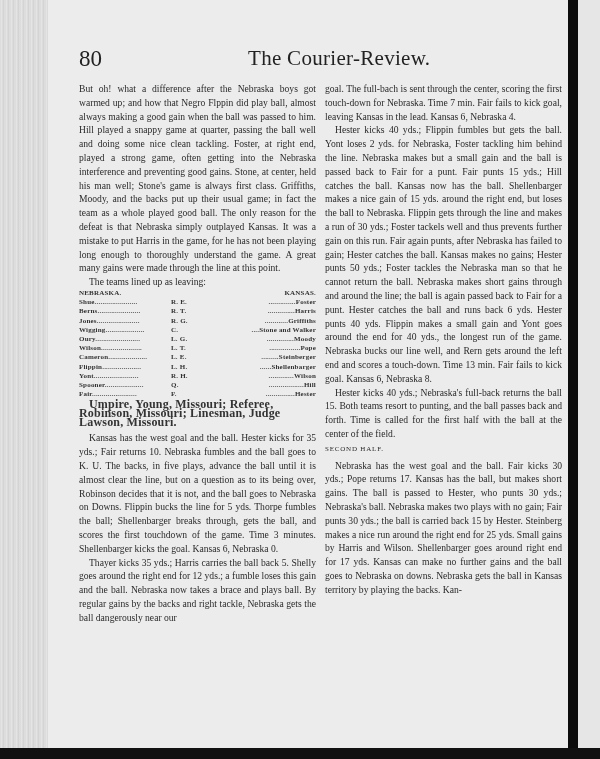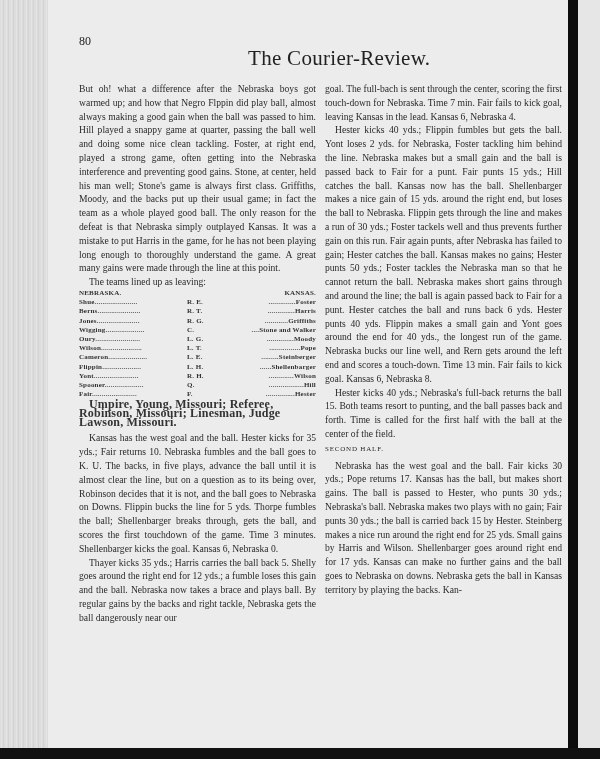--- a/index.html
+++ b/index.html
@@ -4,31 +4,31 @@
 <style>
   html, body { margin:0; padding:0; }
   body { width:600px; height:759px; background:#1a1a1a; position:relative; overflow:hidden; font-family:"DejaVu Serif", serif; }
   .stack { position:absolute; left:0; top:0; width:50px; height:750px;
     background: repeating-linear-gradient(90deg,#d9d9d9 0px,#e8e8e8 2px,#cfcfcf 3px,#e2e2e2 5px);
   }
   .page { position:absolute; left:48px; top:0; width:520px; height:748px; background:#ececec; }
   .rightedge { position:absolute; left:568px; top:0; width:10px; height:752px; background:#0c0c0c; }
   .nextpage { position:absolute; left:578px; top:0; width:22px; height:750px; background:#e6e6e6; }
   .bottom { position:absolute; left:0; top:748px; width:600px; height:11px; background:#111; }
-  .pnum { position:absolute; left:79px; top:34px; font-size:12px; color:#222; font-family:"Liberation Serif", serif; }
+  .pnum { position:absolute; left:79px; top:46px; font-size:23px; color:#222; font-family:"Liberation Serif", serif; }
   .title { position:absolute; left:248px; top:46px; font-size:21px; color:#222; font-family:"Liberation Serif", serif; letter-spacing:0.3px; }
   .col { position:absolute; top:82px; width:237px; font-family:"Liberation Serif", serif; font-size:9.6px; line-height:13.8px; color:#2a2a2a; text-align:justify; }
   .col.left { left:79px; }
   .col.right { left:325px; }
   .col p { margin:0; text-indent:10px; }
   .col p.noindent { text-indent:0; }
   .lineup-head { margin:2px 0 1px 10px; }
   .roster { font-size:7px; line-height:9.2px; font-weight:bold; letter-spacing:0.2px; color:#333; }
   .roster .hdr { display:flex; justify-content:space-between; }
-  .roster .row { display:flex;gap:16px; }
+  .roster .row { display:flex; }
   .roster .n { width:92px; white-space:nowrap; overflow:hidden; }
   .roster .pos { width:40px; white-space:nowrap; }
   .roster .k { flex:1; text-align:right; white-space:nowrap; }
   .officials { font-size:12px; line-height:9px; font-weight:bold; color:#333; margin:1px 0 4px 0; text-indent:10px; text-align:left; }
   .subhead { font-size:7px; letter-spacing:0.8px; margin:2px 0; }
 </style>
 </head>
 <body>
 
 <div class="stack"></div>

